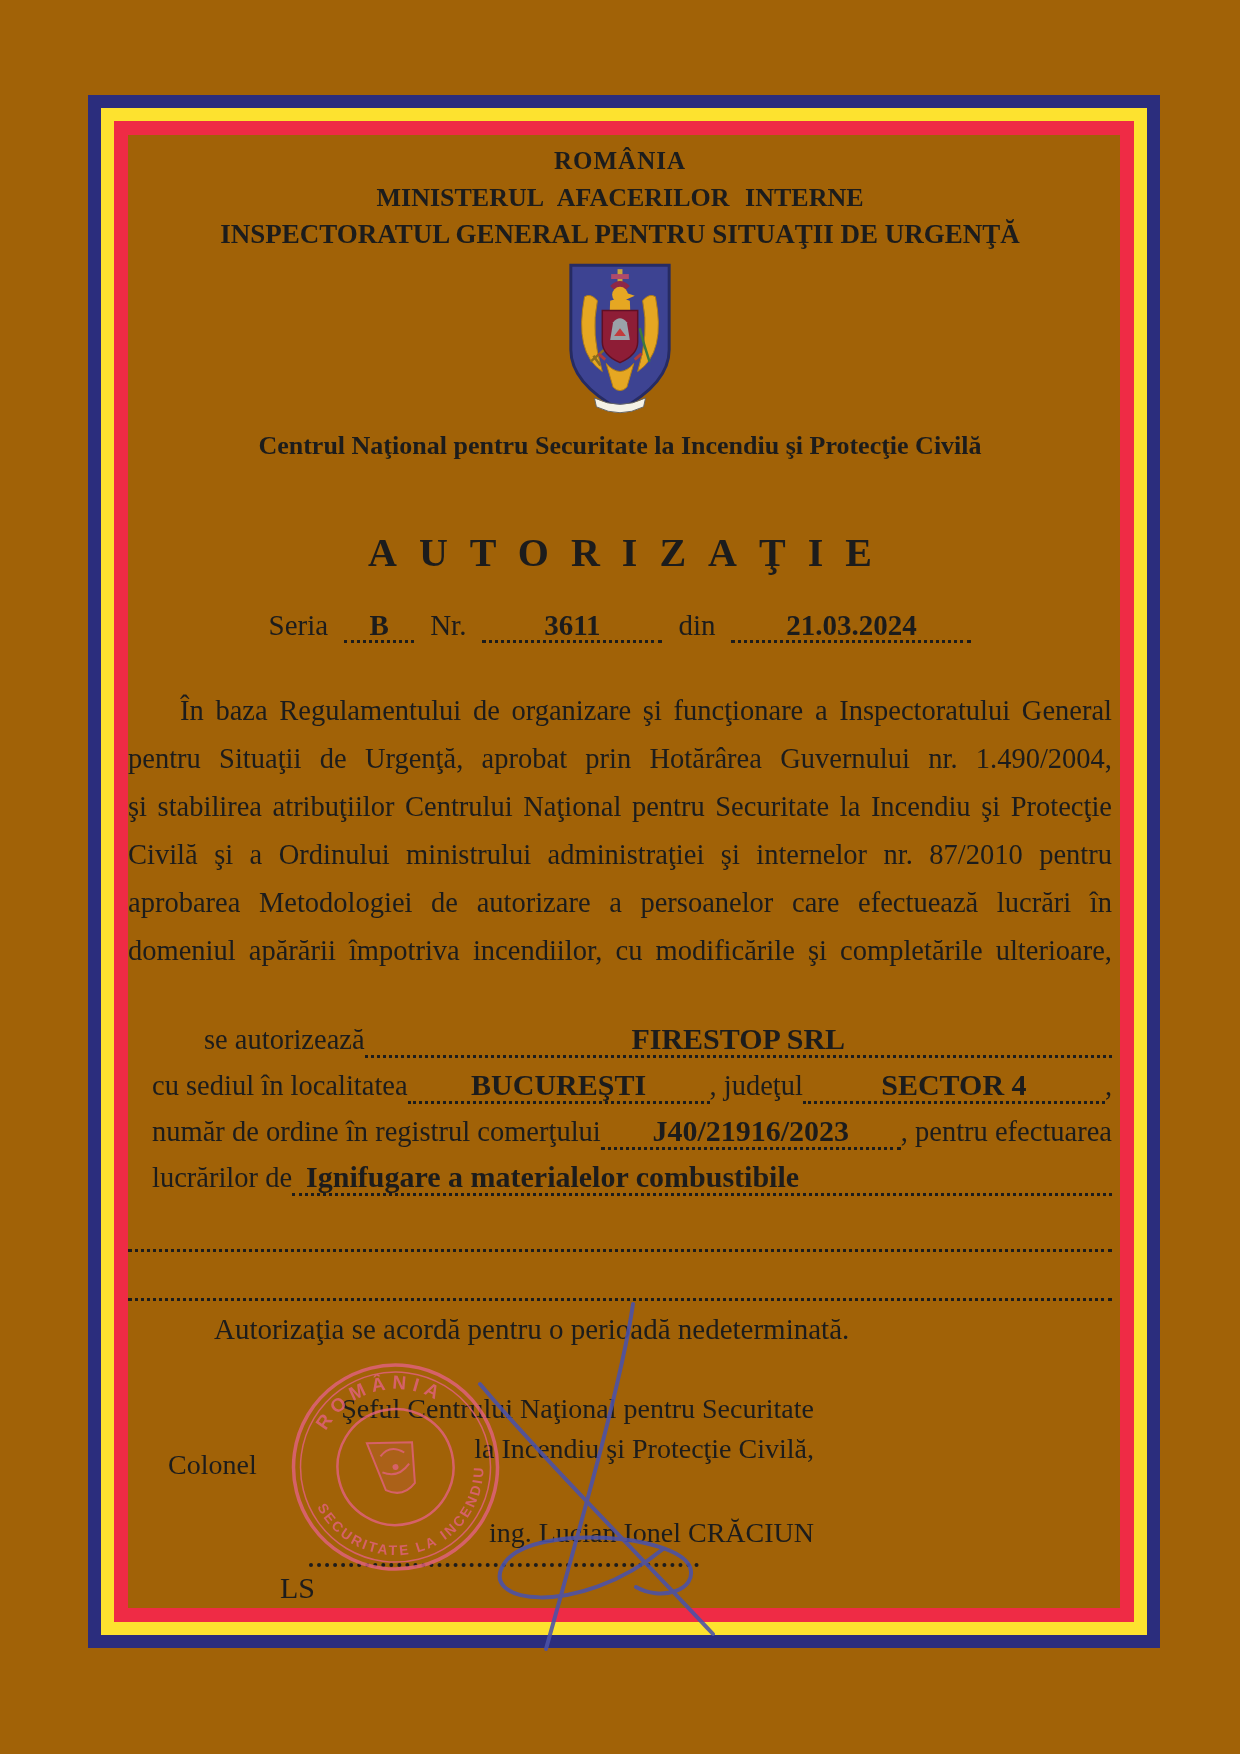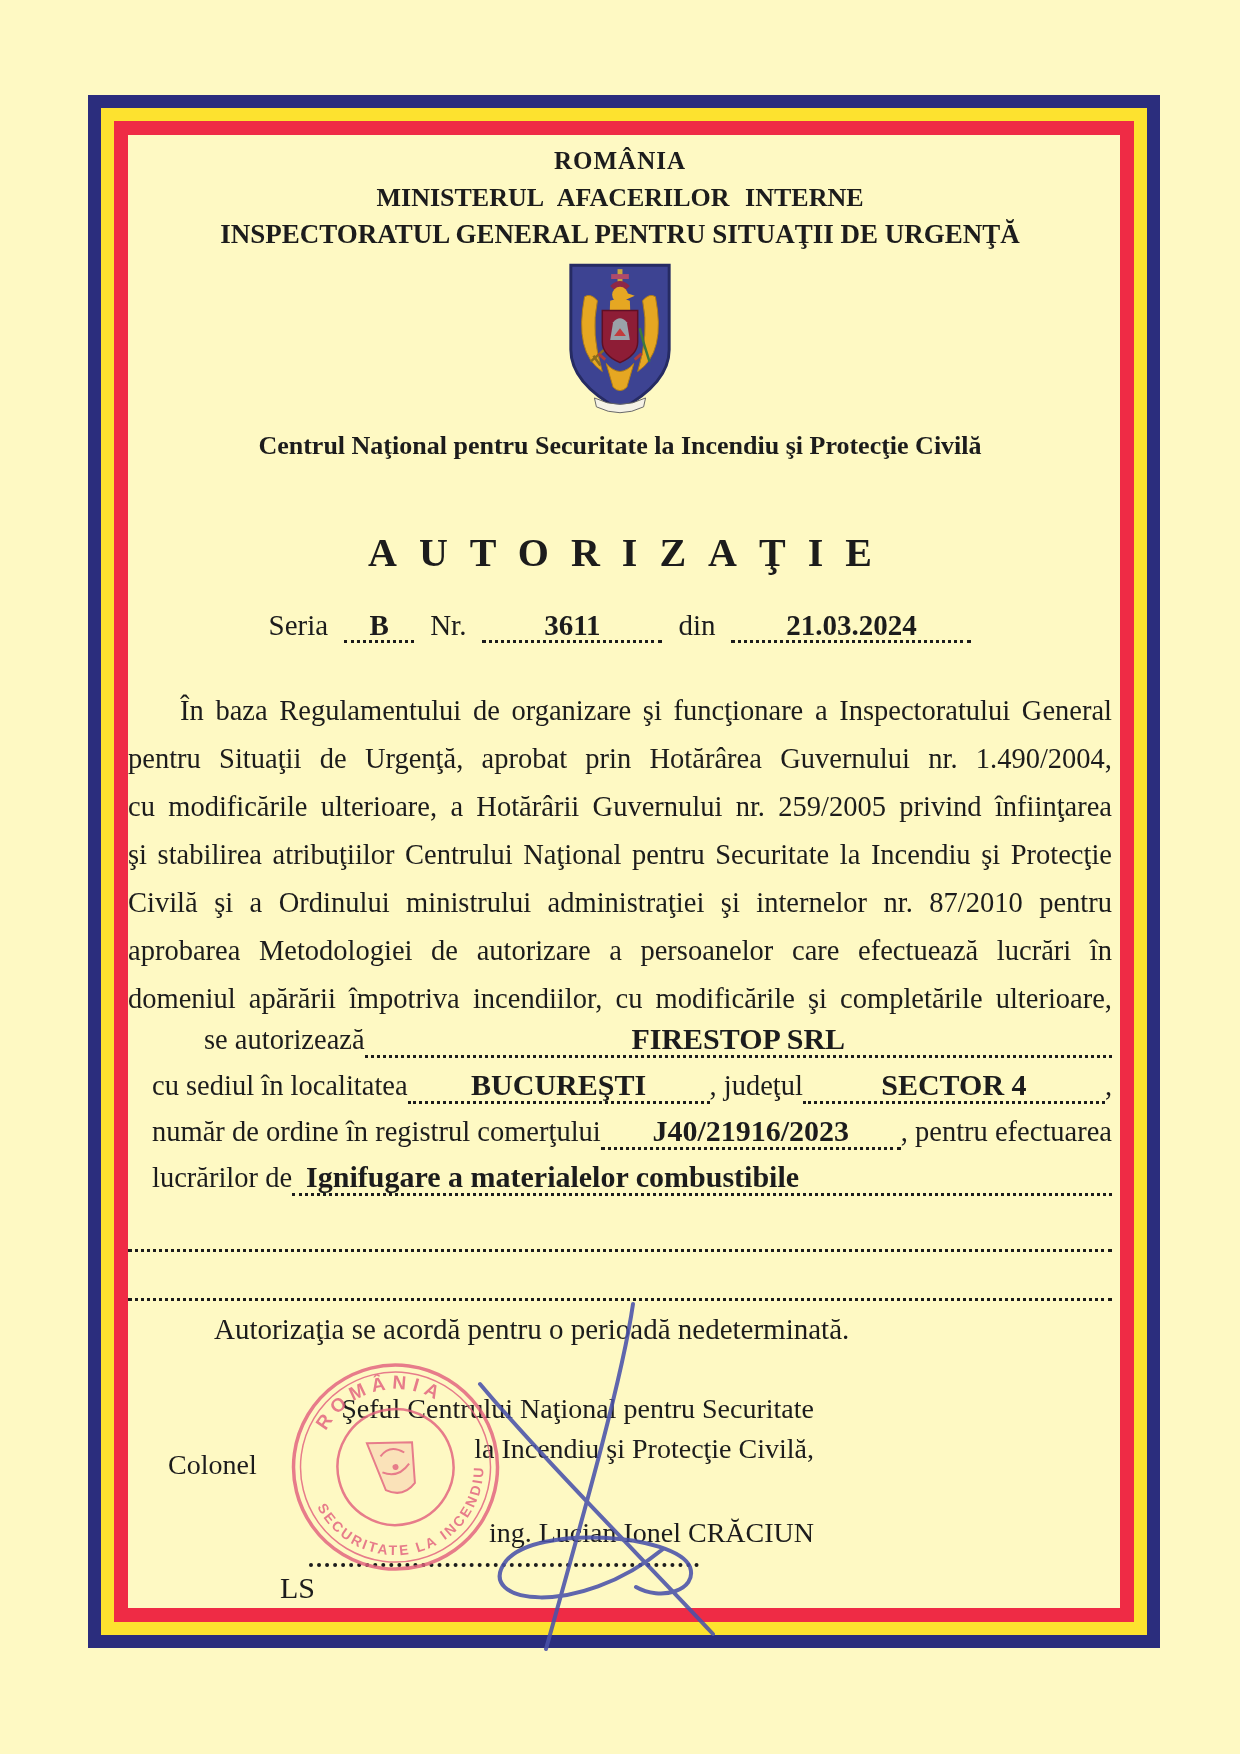--- a/index.html
+++ b/index.html
@@ -1,16 +1,16 @@
 <!DOCTYPE html>
 <html><head>
 <meta charset="utf-8">
 <style>
   html,body{margin:0;padding:0;background:#ffffff;}
-  .page{position:relative;width:1240px;height:1754px;background:#fef9c3;overflow:hidden;
+  .page{position:relative;width:1240px;height:1754px;background:#a16207;overflow:hidden;
         font-family:"Liberation Serif", serif;color:#1c1c1c;}
   .frame{position:absolute;left:88px;top:95px;width:1072px;height:1553px;box-sizing:border-box;
          border:13px solid #2b2d7d;}
   .frame-y{position:absolute;inset:0;border:13px solid #fde22f;box-sizing:border-box;}
   .frame-r{position:absolute;inset:0;border:14px solid #ef2b45;box-sizing:border-box;}
   .content{position:absolute;left:128px;top:131px;width:984px;height:1481px;}
 
   .hline{position:absolute;left:0;width:100%;text-align:center;font-weight:bold;white-space:nowrap;}
   .h-country{top:16px;font-size:25px;letter-spacing:1px;}
   .h-ministry{top:52px;font-size:26px;word-spacing:9px;}
@@ -99,21 +99,20 @@
       <span class="dotline seria-b">B</span>
       <span>Nr.</span>
       <span class="dotline seria-nr">3611</span>
       <span>din</span>
       <span class="dotline seria-date">21.03.2024</span>
     </div>
 
     <div class="para">
       <div class="pline first">În baza Regulamentului de organizare şi funcţionare a Inspectoratului General</div>
       <div class="pline">pentru Situaţii de Urgenţă, aprobat prin Hotărârea  Guvernului nr. 1.490/2004,</div>
-      <div class="pline">cu modificările ulterioare, a Hotărârii Guvernului nr. 259/2005 privind înfiinţarea</div>
       <div class="pline">şi stabilirea atribuţiilor Centrului Naţional pentru Securitate la Incendiu şi Protecţie</div>
       <div class="pline">Civilă şi a Ordinului ministrului administraţiei şi internelor nr. 87/2010 pentru</div>
       <div class="pline">aprobarea Metodologiei de autorizare a persoanelor care efectuează lucrări în</div>
       <div class="pline">domeniul apărării împotriva incendiilor, cu modificările şi completările ulterioare,</div>
     </div>
 
     <div class="fields">
       <div class="frow">
         <span class="lbl" style="padding-left:52px;">se autorizează</span>
         <span class="dotline">FIRESTOP SRL</span>

